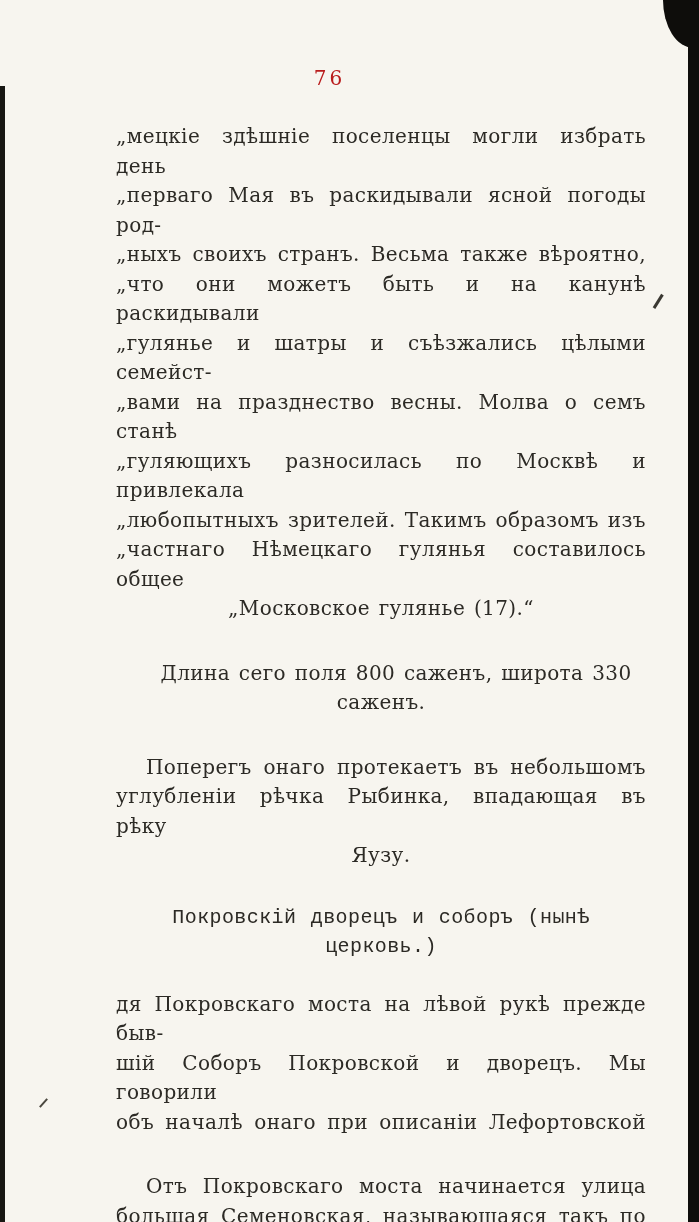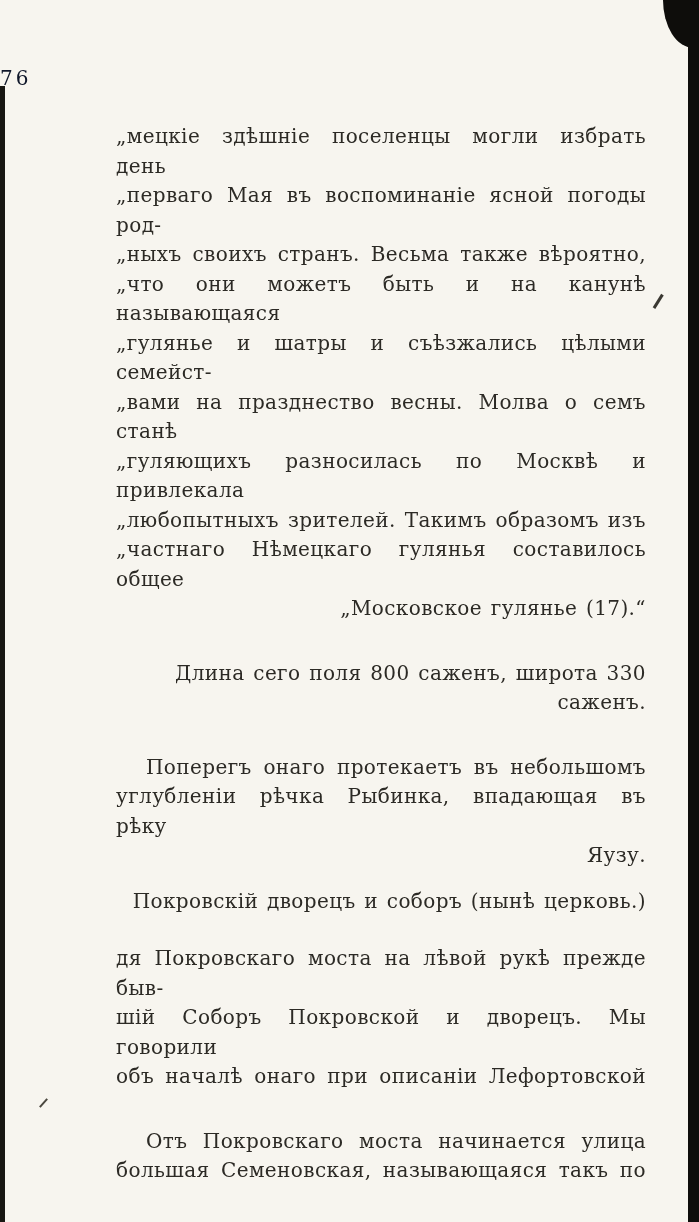--- a/index.html
+++ b/index.html
@@ -15,45 +15,46 @@
     background: #f7f5ef;
     overflow: hidden;
     font-family: "DejaVu Serif", serif;
     color: #2c2a25;
   }
   .page-number {
     position: absolute;
     top: 66px;
     left: 0;
     right: 40px;
-    text-align: left;
+    text-align: center;
     font-size: 20px;
     letter-spacing: 3px;
-    color: #0f172a;
+    color: #b91c1c;
   }
   .text-area {
     position: absolute;
     top: 122px;
     left: 116px;
     width: 530px;
   }
   .block { margin: 0 0 13px 0; }
   .block.quote { margin-bottom: 34px; }
   .block.heading {
-    margin-top: 16px;
+    margin-top: 32px;
     margin-bottom: 28px;
     letter-spacing: 1.2px;
+    font-family: Liberation Mono, monospace;
   }
   .line {
     display: block;
     font-size: 20px;
     line-height: 29.5px;
     letter-spacing: 0.4px;
     word-spacing: 2px;
-    text-align: right;
+    text-align: center;
     white-space: normal;
   }
   .line.justify {
     text-align: justify;
     text-align-last: justify;
   }
   .line.indent {
     text-indent: 30px;
     margin-top: 35px;
   }
@@ -100,23 +101,23 @@
   <div class="edge-right"></div>
   <div class="edge-left"></div>
   <div class="slash-mark"></div>
   <div class="bottom-left-mark"></div>
 
   <div class="page-number">76</div>
 
   <main class="text-area" id="text-area">
       <div class="block quote">
         <span class="line justify">„мецкіе здѣшніе поселенцы могли избрать день</span>
-        <span class="line justify">„перваго Мая въ воспоминаніе ясной погоды род-</span>
+        <span class="line justify">„перваго Мая въ раскидывали ясной погоды род-</span>
         <span class="line justify">„ныхъ своихъ странъ. Весьма также вѣроятно,</span>
-        <span class="line justify">„что они можетъ быть и на канунѣ называющаяся</span>
+        <span class="line justify">„что они можетъ быть и на канунѣ раскидывали</span>
         <span class="line justify">„гулянье и шатры и съѣзжались цѣлыми семейст-</span>
         <span class="line justify">„вами на празднество весны. Молва о семъ станѣ</span>
         <span class="line justify">„гуляющихъ разносилась по Москвѣ и привлекала</span>
         <span class="line justify">„любопытныхъ зрителей. Такимъ образомъ изъ</span>
         <span class="line justify">„частнаго Нѣмецкаго гулянья составилось общее</span>
         <span class="line">„Московское гулянье (17).“</span>
       </div>
       <div class="block paragraph">
         <span class="line indent">Длина сего поля 800 саженъ, широта 330 саженъ.</span>
       </div>

